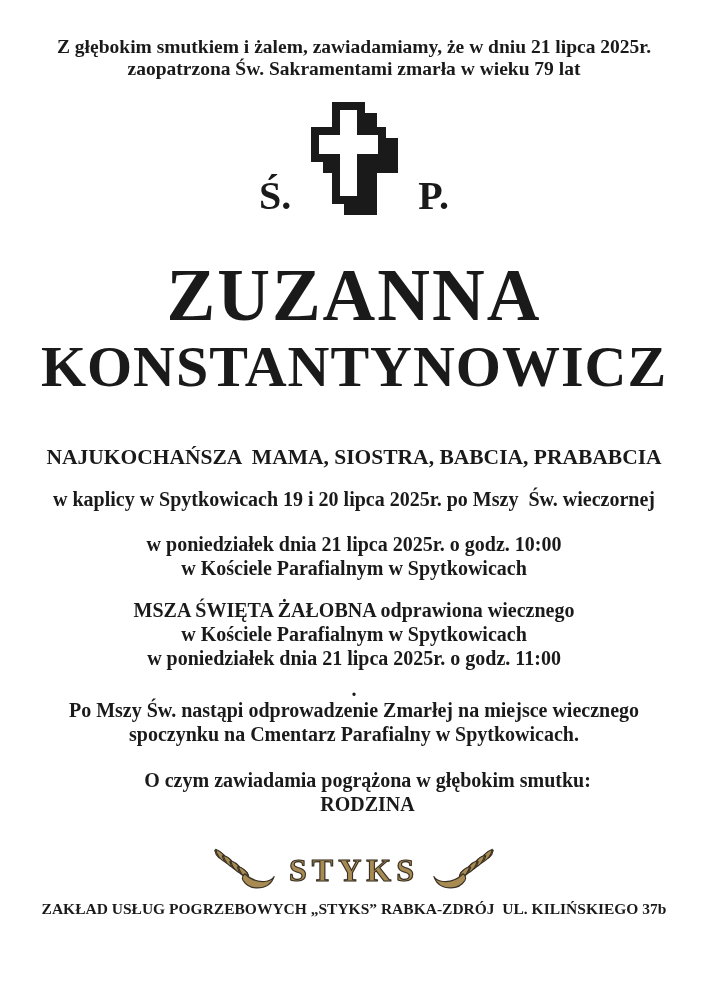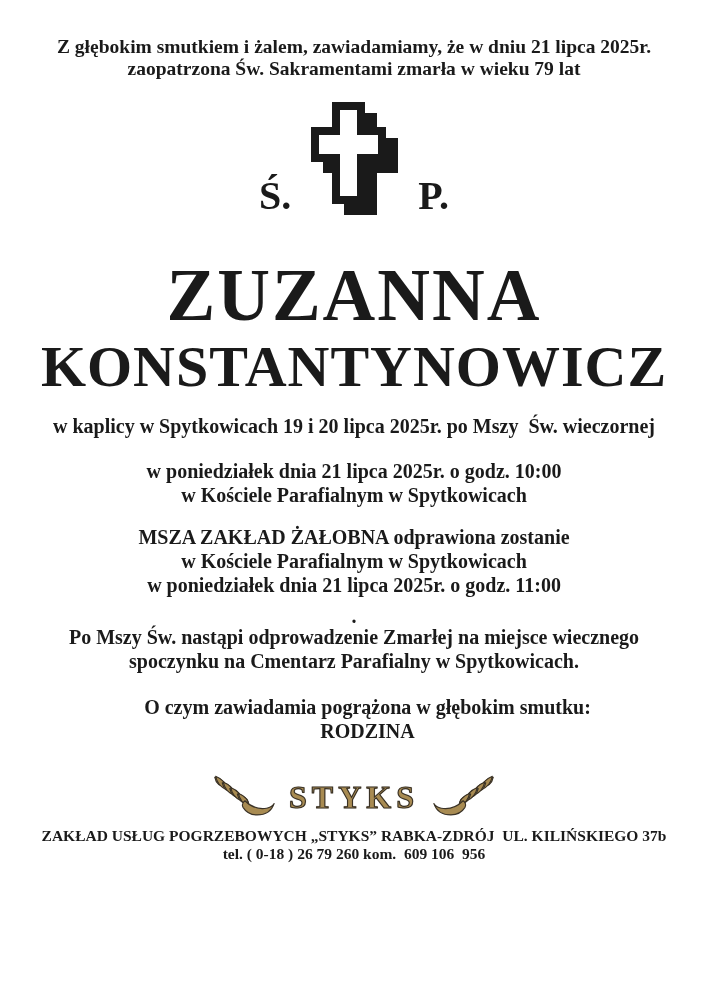--- a/index.html
+++ b/index.html
@@ -138,30 +138,31 @@
       <path transform="translate(12,11)" fill="#1a1a1a" d="M21 0 H54 V25 H75 V60 H54 V102 H21 V60 H0 V25 H21 Z"></path>
       <path fill="#1a1a1a" d="M21 0 H54 V25 H75 V60 H54 V102 H21 V60 H0 V25 H21 Z"></path>
       <path fill="#ffffff" d="M29 8 H46 V33 H67 V52 H46 V94 H29 V52 H8 V33 H29 Z"></path>
     </svg>
     <span class="sp-letter t">P.</span>
   </div>
 
   <div class="first-name t">ZUZANNA</div>
   <div class="last-name t">KONSTANTYNOWICZ</div>
 
+  <div class="relation t">NAJUKOCHAŃSZA  MAMA, SIOSTRA, BABCIA, PRABABCIA</div>
 
   <div class="prayers-location t">w kaplicy w Spytkowicach 19 i 20 lipca 2025r. po Mszy  Św. wieczornej</div>
 
   <div class="vigil">
     <div class="t">w poniedziałek dnia 21 lipca 2025r. o godz. 10:00</div>
     <div class="t">w Kościele Parafialnym w Spytkowicach</div>
   </div>
 
   <div class="mass">
-    <div class="t">MSZA ZAKŁAD ŻAŁOBNA odprawiona zostanie</div>
+    <div class="t">MSZA ŚWIĘTA ŻAŁOBNA odprawiona wiecznego</div>
     <div class="t">w Kościele Parafialnym w Spytkowicach</div>
     <div class="t">w poniedziałek dnia 21 lipca 2025r. o godz. 11:00</div>
   </div>
 
   <div class="dot-line t">.</div>
 
   <div class="burial">
     <div class="t">Po Mszy Św. nastąpi odprowadzenie Zmarłej na miejsce wiecznego</div>
     <div class="t">spoczynku na Cmentarz Parafialny w Spytkowicach.</div>
   </div>
@@ -196,16 +197,15 @@
         <path d="M22 13 Q24 23 33 27 Q34 18 22 13 Z"></path>
         <path d="M29 20 Q39 22 41 30 Q31 30 29 20 Z"></path>
         <path d="M30 19 Q32 29 41 33 Q42 24 30 19 Z"></path>
         <path d="M37 27 Q47 37 60 35 Q66 34 68 30 Q64 42 50 42 Q40 42 35 34 Q33 30 37 27 Z"></path>
       </g>
     </svg>
   </div>
 
   <div class="footer">
     <div class="t">ZAKŁAD USŁUG POGRZEBOWYCH „STYKS” RABKA-ZDRÓJ  UL. KILIŃSKIEGO 37b</div>
-    <div class="t">tel. ( 0-18 ) 26 79 260 kom.  609 106  956</div>
   </div>
 
 </div>
 
 </body></html>

